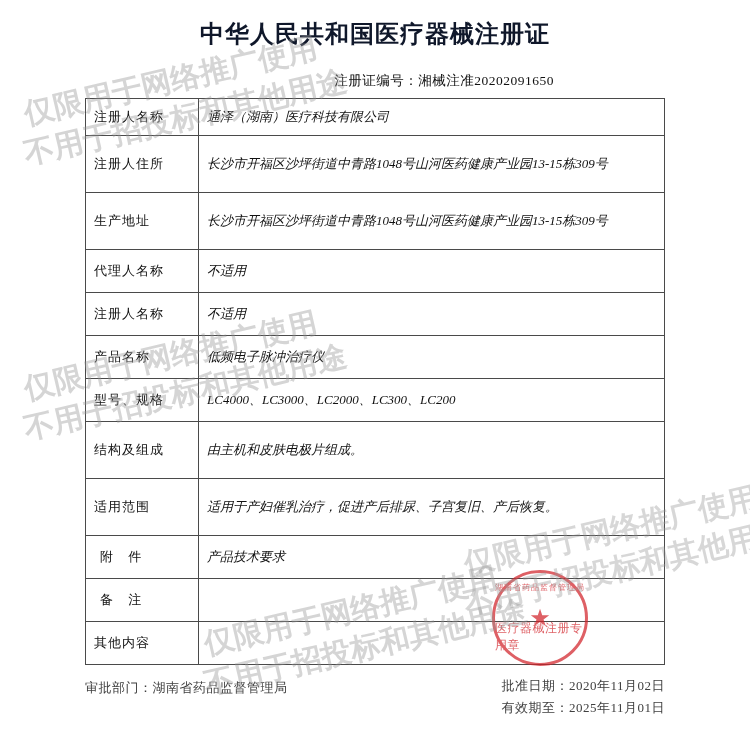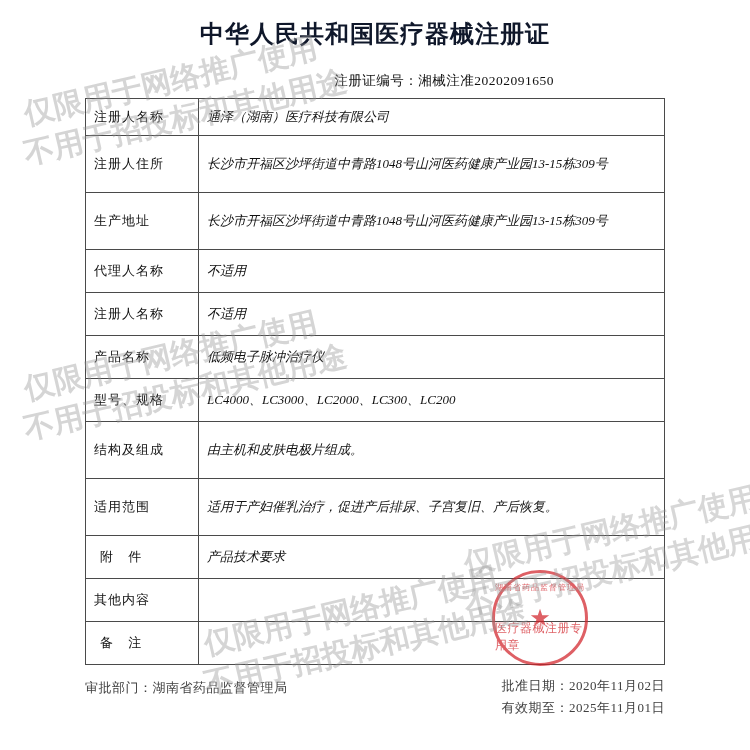--- a/index.html
+++ b/index.html
@@ -203,25 +203,25 @@
       </tr>
       <tr class="h2">
         <td class="label">适用范围</td>
         <td class="value">适用于产妇催乳治疗，促进产后排尿、子宫复旧、产后恢复。</td>
       </tr>
       <tr class="h3">
         <td class="label spread">附  件</td>
         <td class="value">产品技术要求</td>
       </tr>
       <tr class="h3">
+        <td class="label spread">备  注</td>
+        <td class="value"></td>
+      </tr>
+      <tr class="h3">
         <td class="label">其他内容</td>
-        <td class="value"></td>
-      </tr>
-      <tr class="h3">
-        <td class="label spread">备  注</td>
         <td class="value"></td>
       </tr>
     </tbody>
   </table>
 
   <div class="footer">
     <div class="left">
       <span>审批部门：</span><span>湖南省药品监督管理局</span>
     </div>
     <div class="right">

